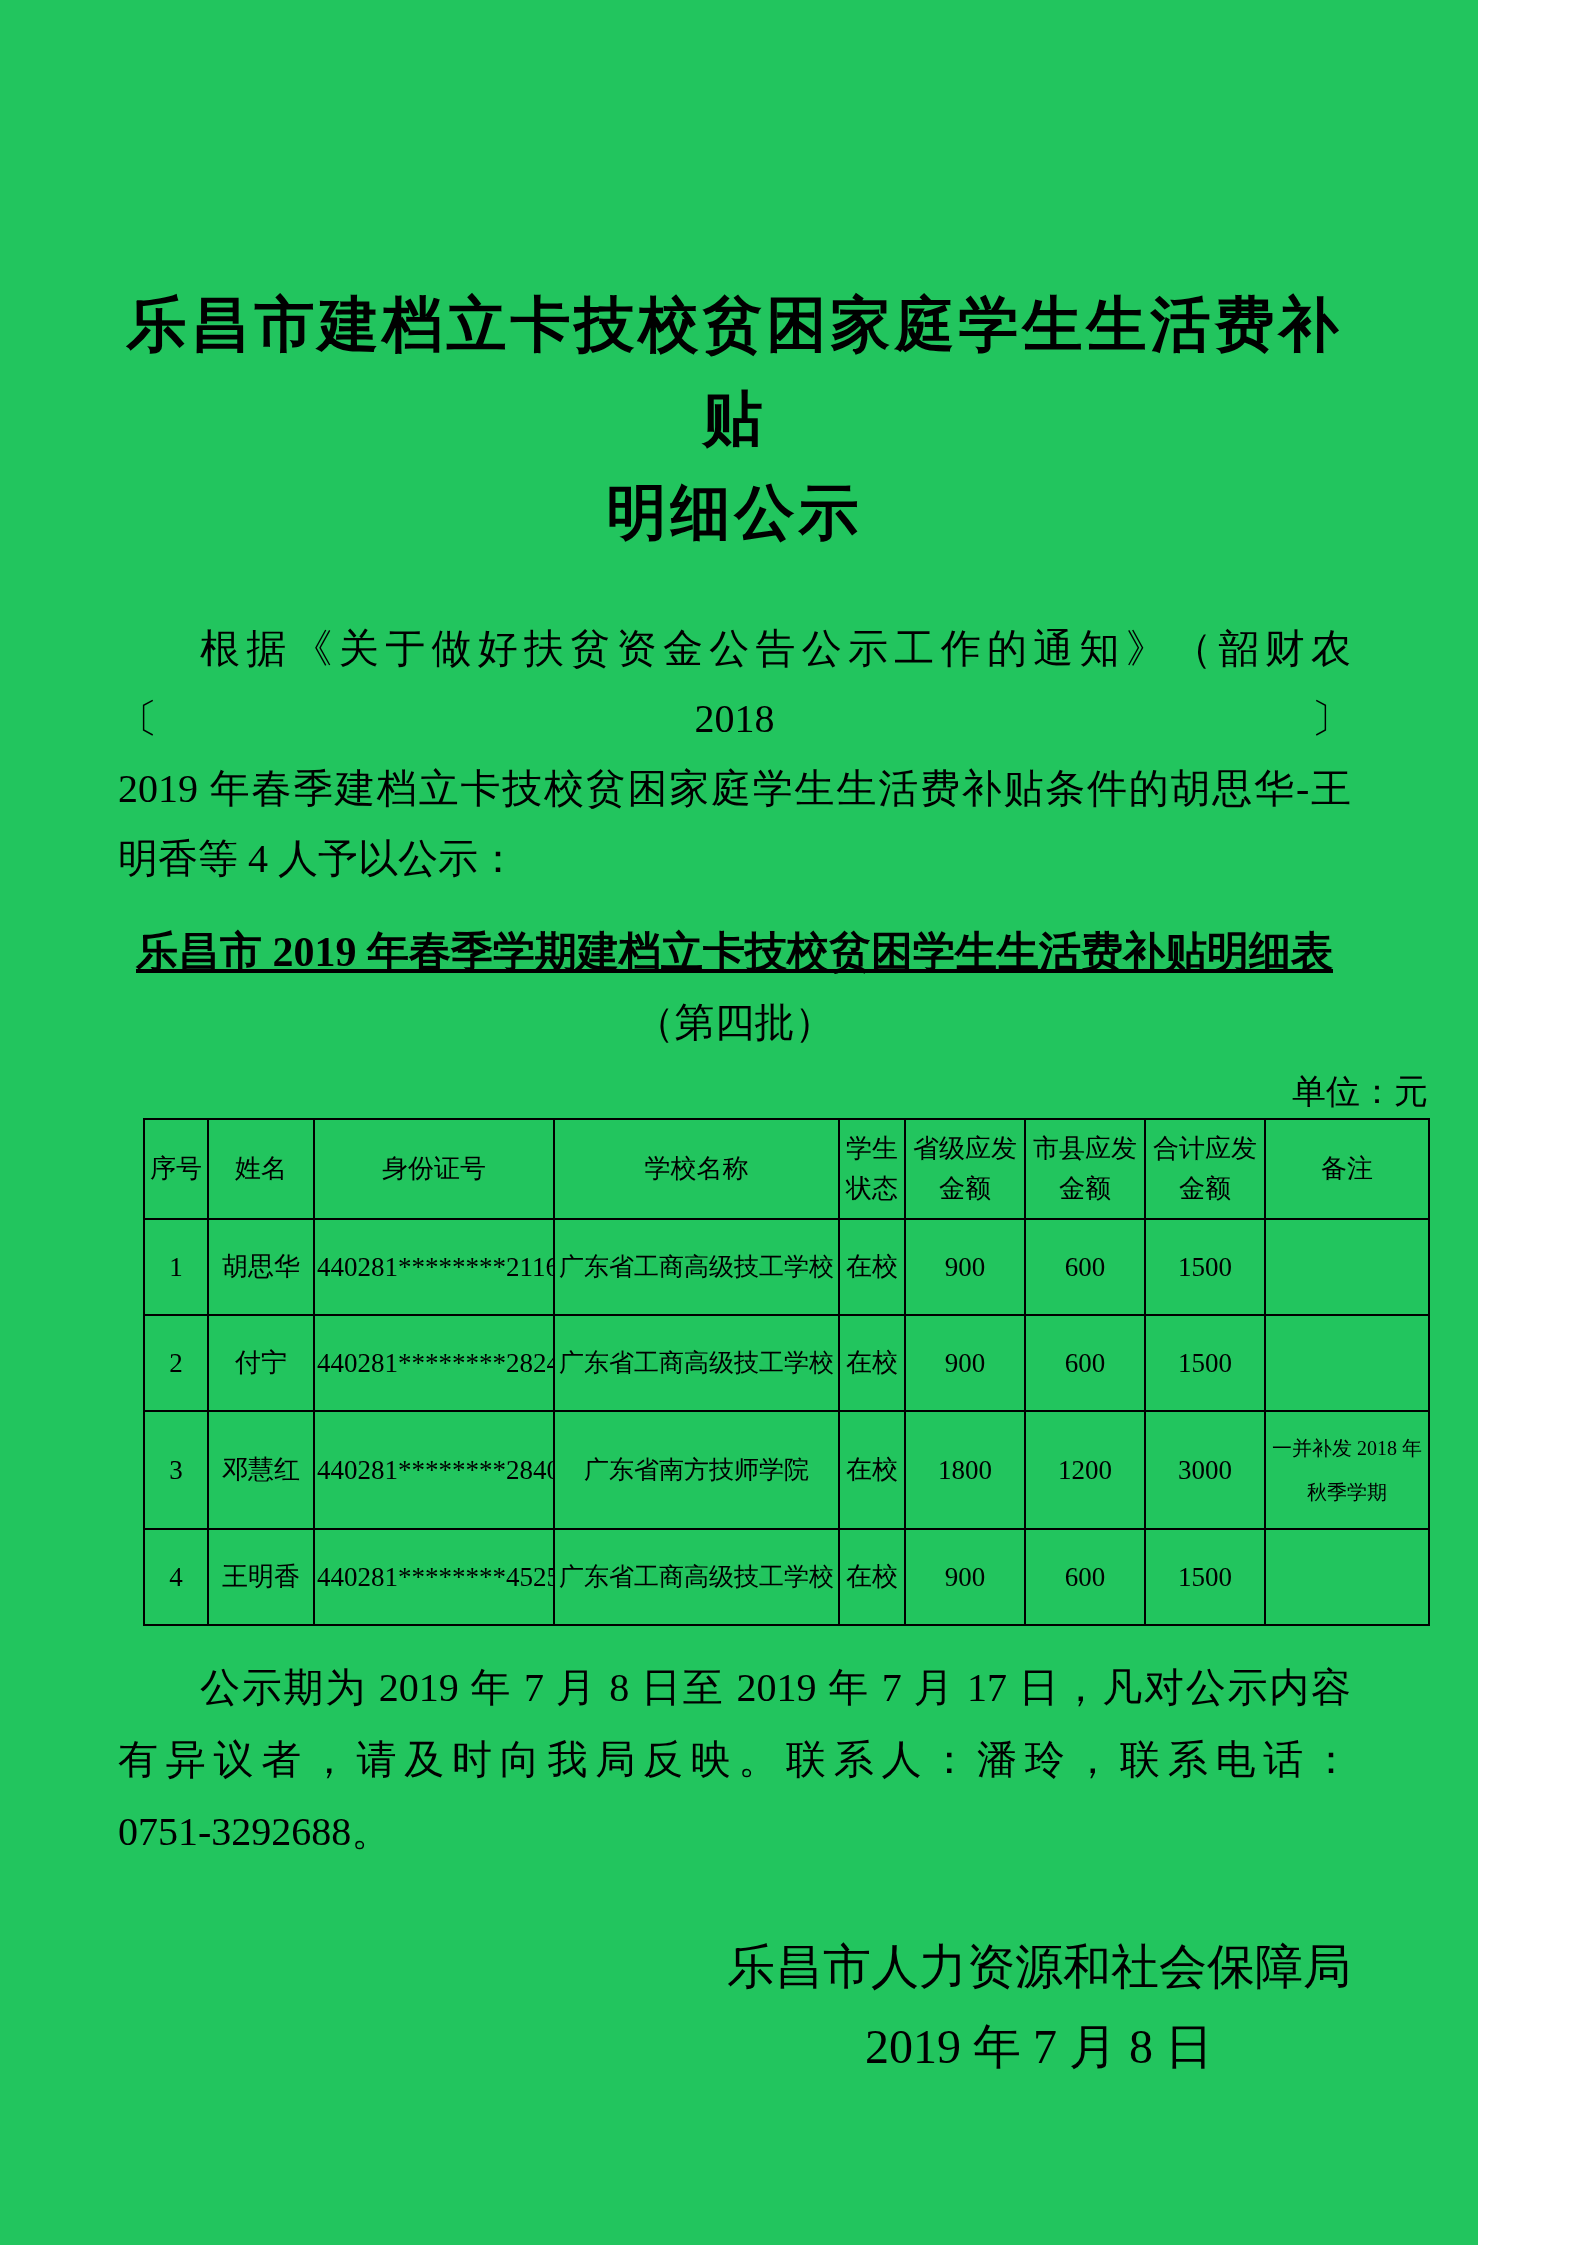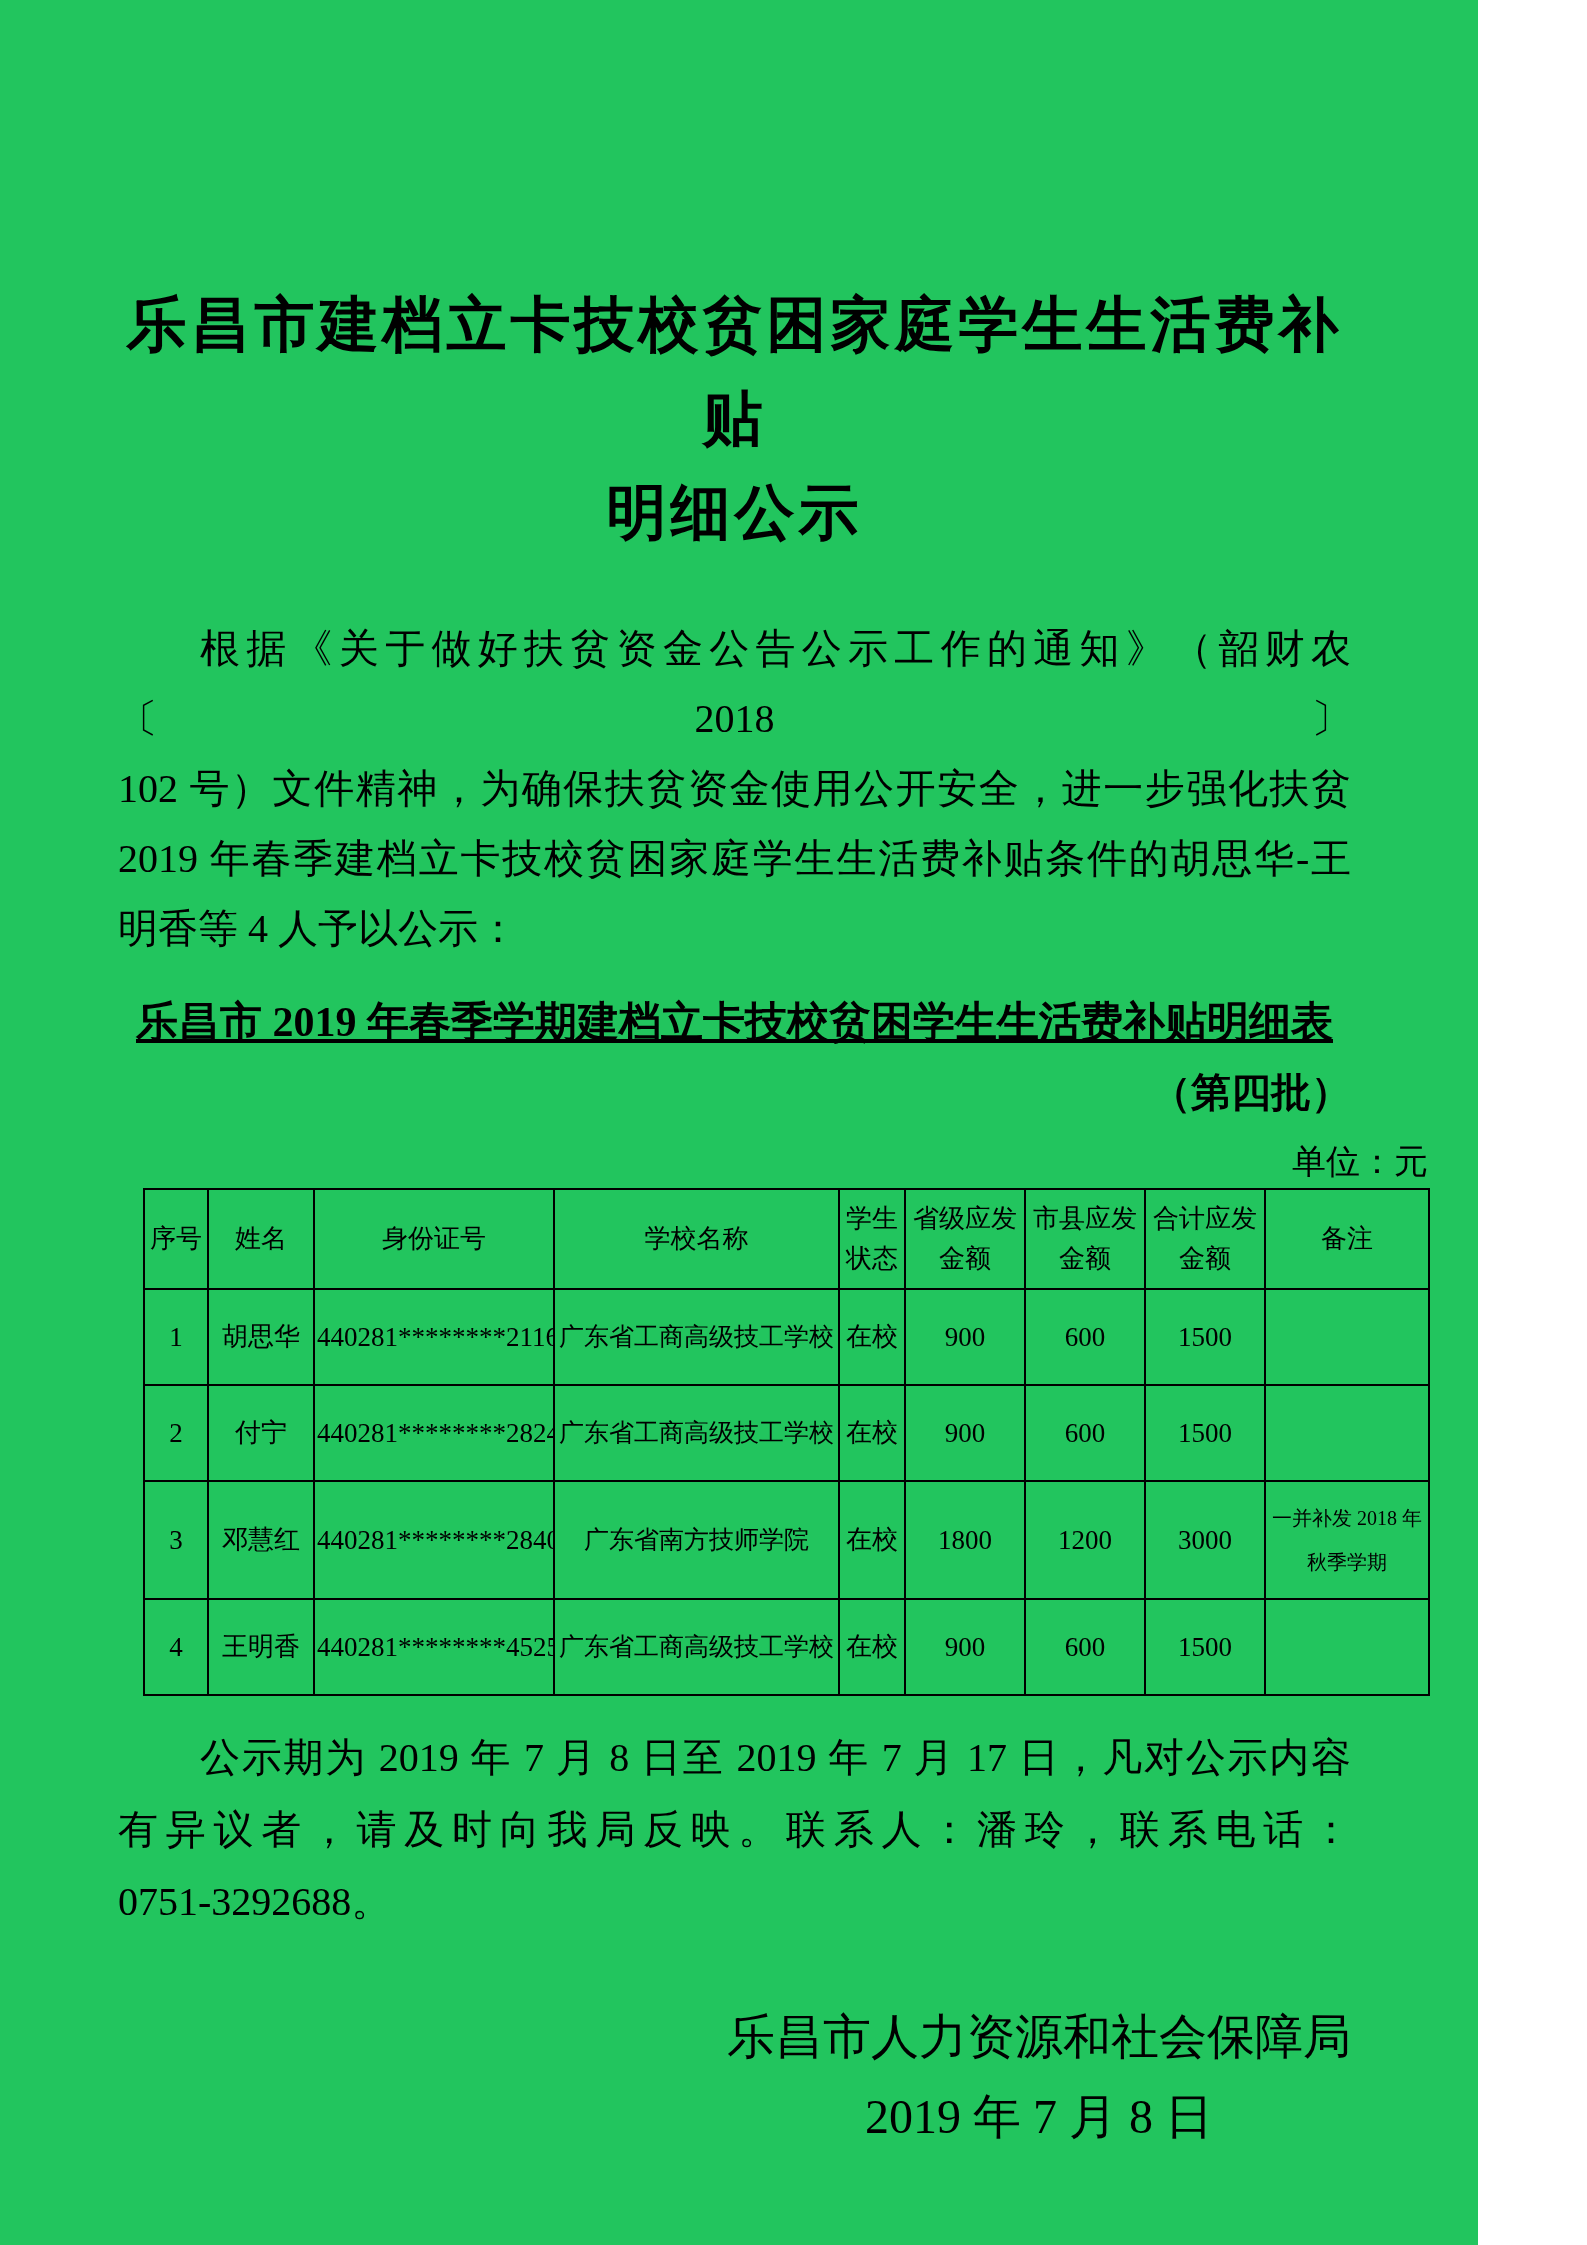--- a/index.html
+++ b/index.html
@@ -35,24 +35,23 @@
 
   .table-title {
     margin-top: 22px;
     text-align: center;
     font-weight: bold;
     font-size: 42px;
     line-height: 72px;
     text-decoration: underline;
   }
   .table-subtitle {
-    text-align: right;
+    text-align: center;
     font-size: 40px;
     line-height: 70px;
-    font-weight: bold;
   }
   .unit-label {
     width: 1285px;
     margin-left: 25px;
     margin-top: 8px;
     text-align: right;
     font-size: 34px;
     line-height: 52px;
   }
 
@@ -94,21 +93,20 @@
 <div class="page">
   <div class="content">
 
     <h1 class="doc-title">
       <div>乐昌市建档立卡技校贫困家庭学生生活费补贴</div>
       <div>明细公示</div>
     </h1>
 
     <div class="para intro">
       <div class="line j indent">根据《关于做好扶贫资金公告公示工作的通知》（韶财农〔2018〕</div>
-      <div class="line j">102 号）文件精神，为确保扶贫资金使用公开安全，进一步强化扶贫</div>
       <div class="line j">2019 年春季建档立卡技校贫困家庭学生生活费补贴条件的胡思华-王</div>
       <div class="line">明香等 4 人予以公示：</div>
     </div>
 
     <div class="table-title">乐昌市 2019 年春季学期建档立卡技校贫困学生生活费补贴明细表</div>
     <div class="table-subtitle">（第四批）</div>
     <div class="unit-label">单位：元</div>
 
     <table class="subsidy-table">
       <colgroup>

